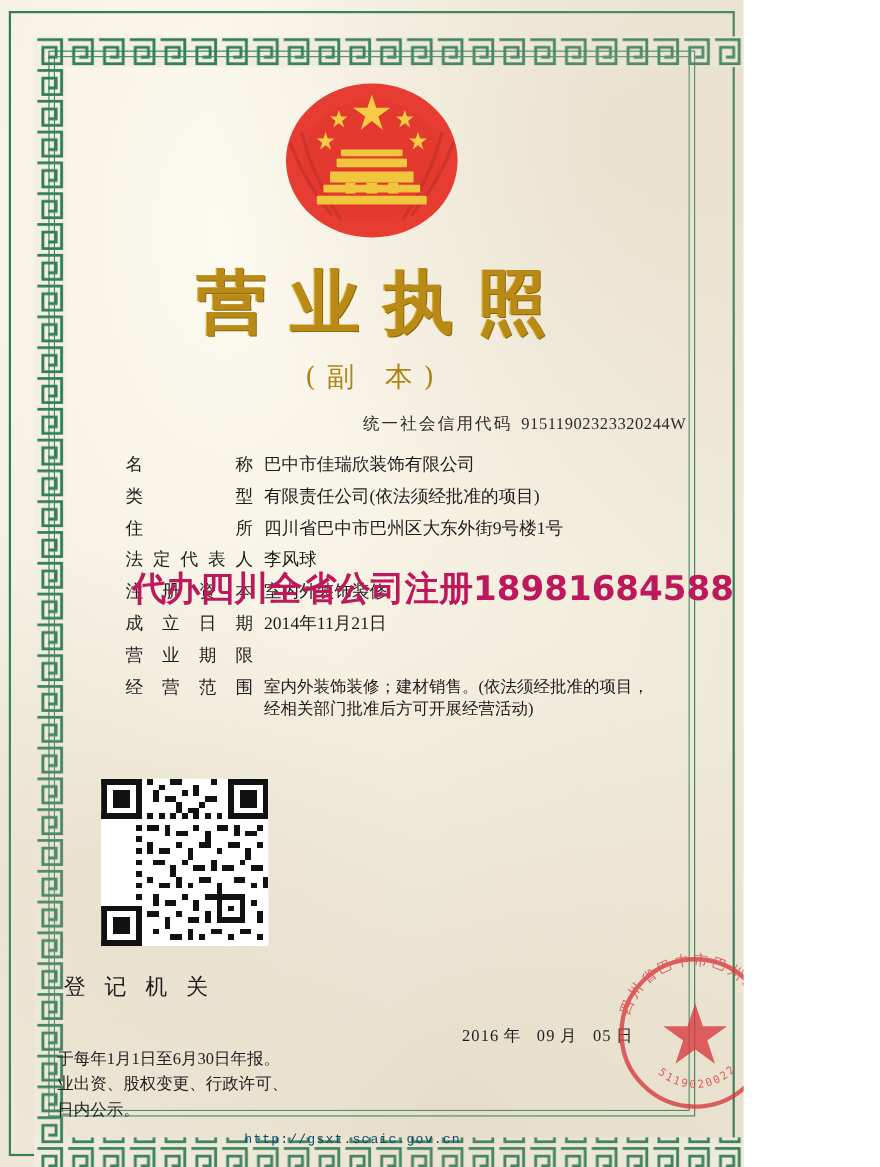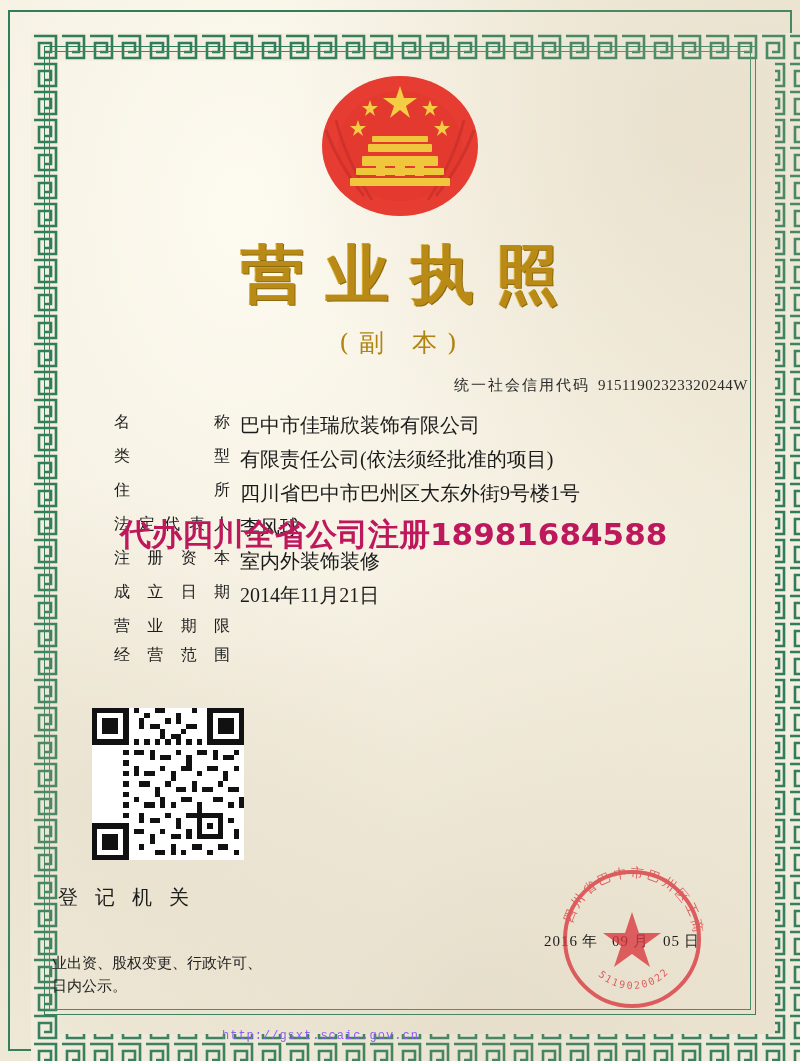--- a/index.html
+++ b/index.html
@@ -5,21 +5,21 @@
   html, body {
     margin: 0;
     padding: 0;
     background: #ffffff;
   }
   body {
     font-family: "Liberation Serif", "DejaVu Serif", serif;
   }
   .page {
     position: relative;
-    width: 800px;
+    width: 676px;
     height: 1061px;
     overflow: hidden;
     background: #f5f1e4;
   }
   
   .paper {
     position: absolute;
     inset: 0;
     background:
       radial-gradient(ellipse at 30% 20%, #fdfaf0 0%, #f4efe0 45%, #ece5d2 100%);
@@ -152,21 +152,21 @@
     flex: 0 0 116px;
     font-size: 16px;
     color: #1d1d1d;
     display: flex;
     justify-content: space-between;
     letter-spacing: 0px;
     padding-right: 10px;
   }
   .row .key span { display: inline-block; }
   .row .val {
-    font-size: 20px;
+    font-size: 16px;
     color: #1b1b1b;
     line-height: 1.35;
     max-width: 470px;
   }
   .row .val.small { font-size: 15px; }
 
   
   .watermark {
     position: absolute;
     left: 68px;
@@ -231,21 +231,21 @@
     line-height: 1.55;
     color: #222;
   }
   .notes div { white-space: nowrap; }
   .url {
     position: absolute;
     left: 170px;
     top: 975px;
     font-size: 12px;
     letter-spacing: 1px;
-    color: #8b5cf6;
+    color: #0c4a6e;
     font-family: "Liberation Mono", "DejaVu Sans Mono", monospace;
   }
 </style>
 </head>
 <body>
 
 <div class="page">
   <div class="paper"></div>
 
   <div class="border-outer"></div>
@@ -375,20 +375,21 @@
           </div>
       </div>
 
       <div class="row">
         <div class="key">
             <span>经</span>
             <span>营</span>
             <span>范</span>
             <span>围</span>
           </div>
+        <div class="val small">室内外装饰装修；建材销售。(依法须经批准的项目，经相关部门批准后方可开展经营活动)</div>
       </div>
 
     </div>
 
     <div class="watermark">代办四川全省公司注册18981684588</div>
 
     <svg class="qr" viewBox="0 0 29 29" shape-rendering="crispEdges">
       <rect width="29" height="29" fill="#ffffff"></rect>
       <g fill="#111111">
 
@@ -516,20 +517,21 @@
       <polygon fill="#d9383f" points="85,58 92,79 114,79 96,92 103,113 85,100 67,113 74,92 56,79 78,79"></polygon>
       <text font-size="13" fill="#d9383f" font-family="'DejaVu Sans','Liberation Sans',sans-serif" letter-spacing="3">
         <textPath href="#sealArc" startOffset="8%">四川省巴中市巴州区工商行政管理局登记专用章</textPath>
       </text>
       <text font-size="10" fill="#d9383f" font-family="'DejaVu Sans Mono',monospace" letter-spacing="2">
         <textPath href="#sealArcBottom" startOffset="26%">5119020022</textPath>
       </text>
     </svg>
 
     <div class="notes">
+      <div>于每年1月1日至6月30日年报。</div>
       <div>业出资、股权变更、行政许可、</div>
       <div>日内公示。</div>
     </div>
 
     <div class="url">http://gsxt.scaic.gov.cn</div>
 
   </div>
 </div>
 
 </body></html>

